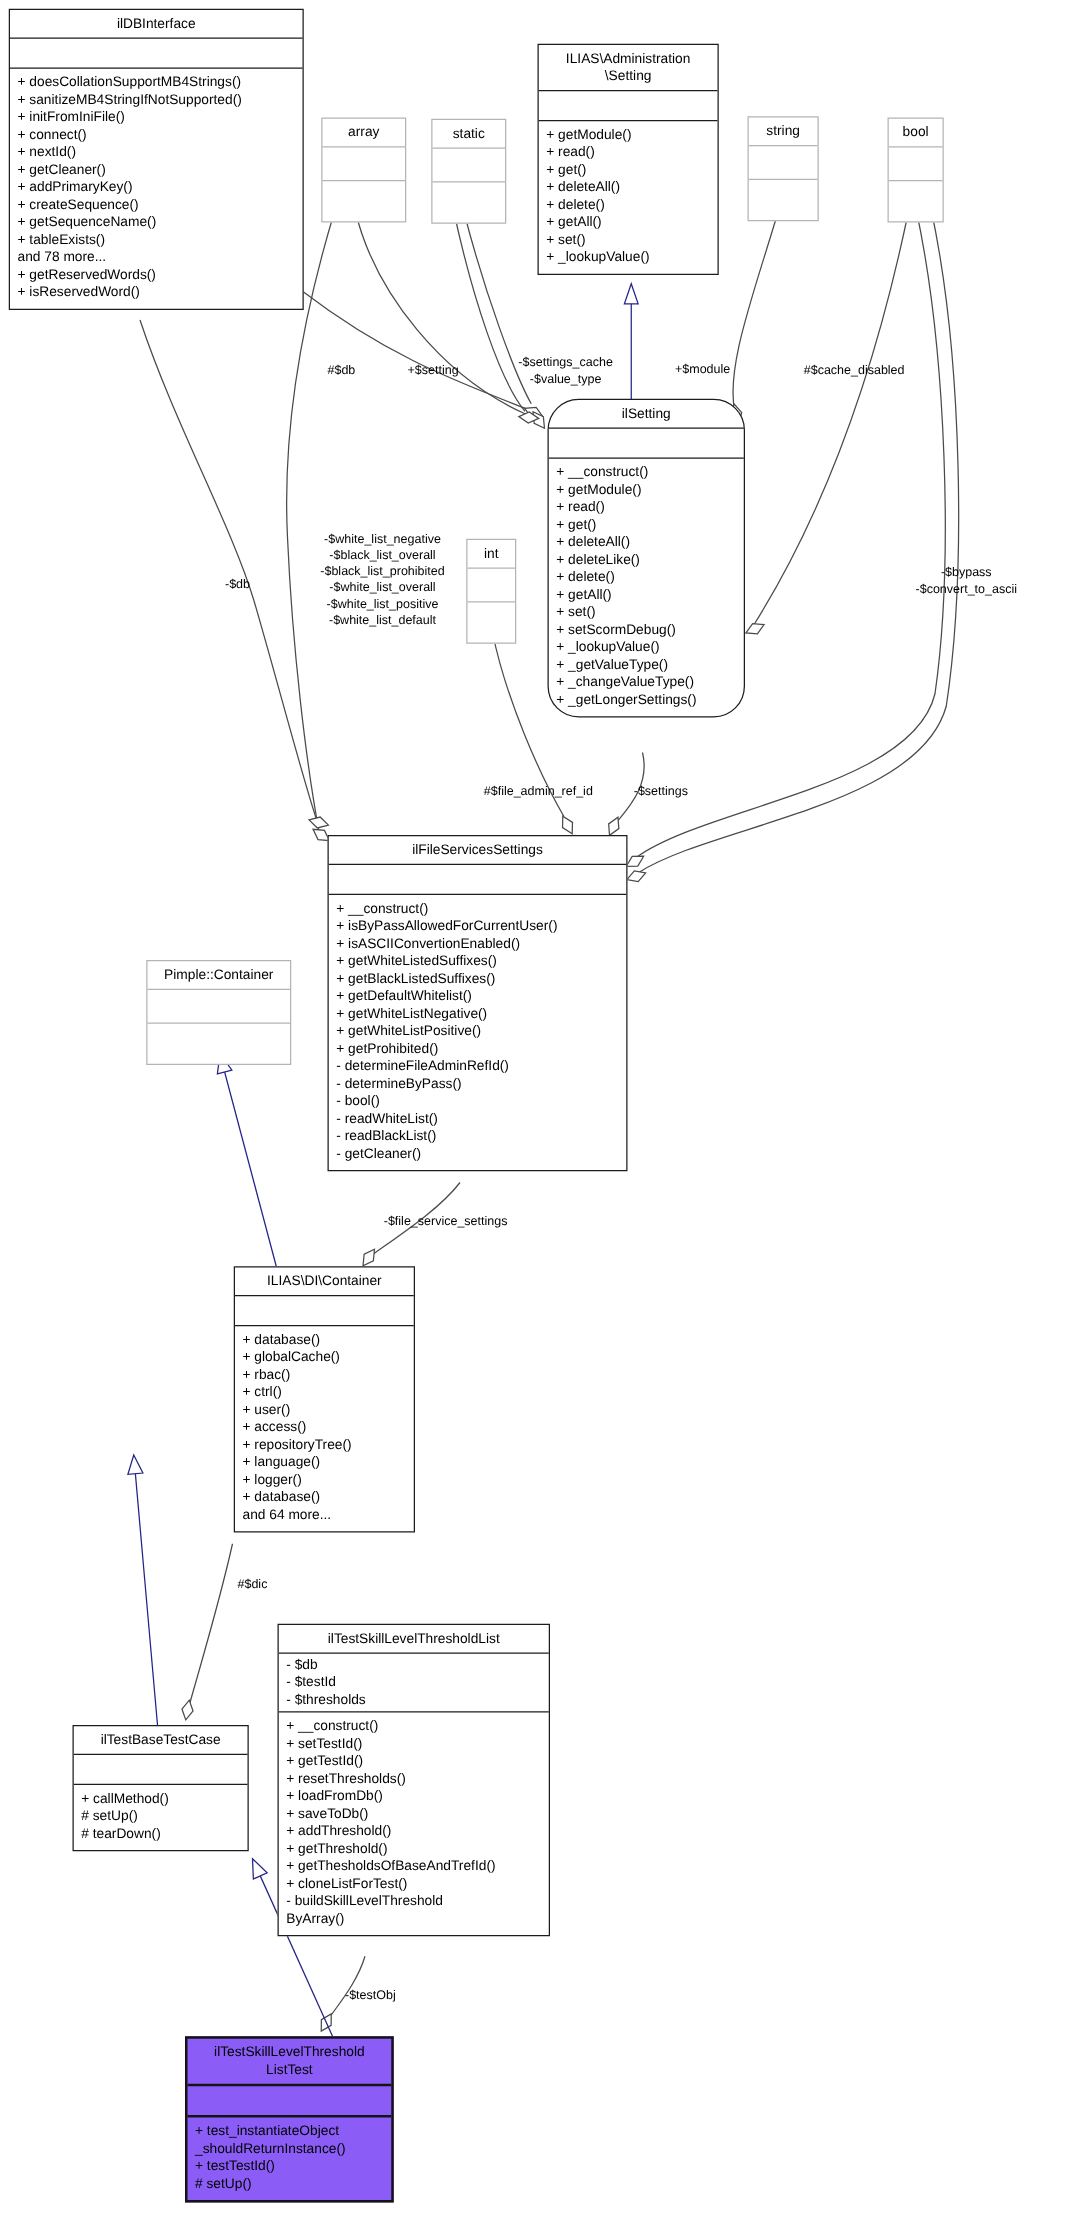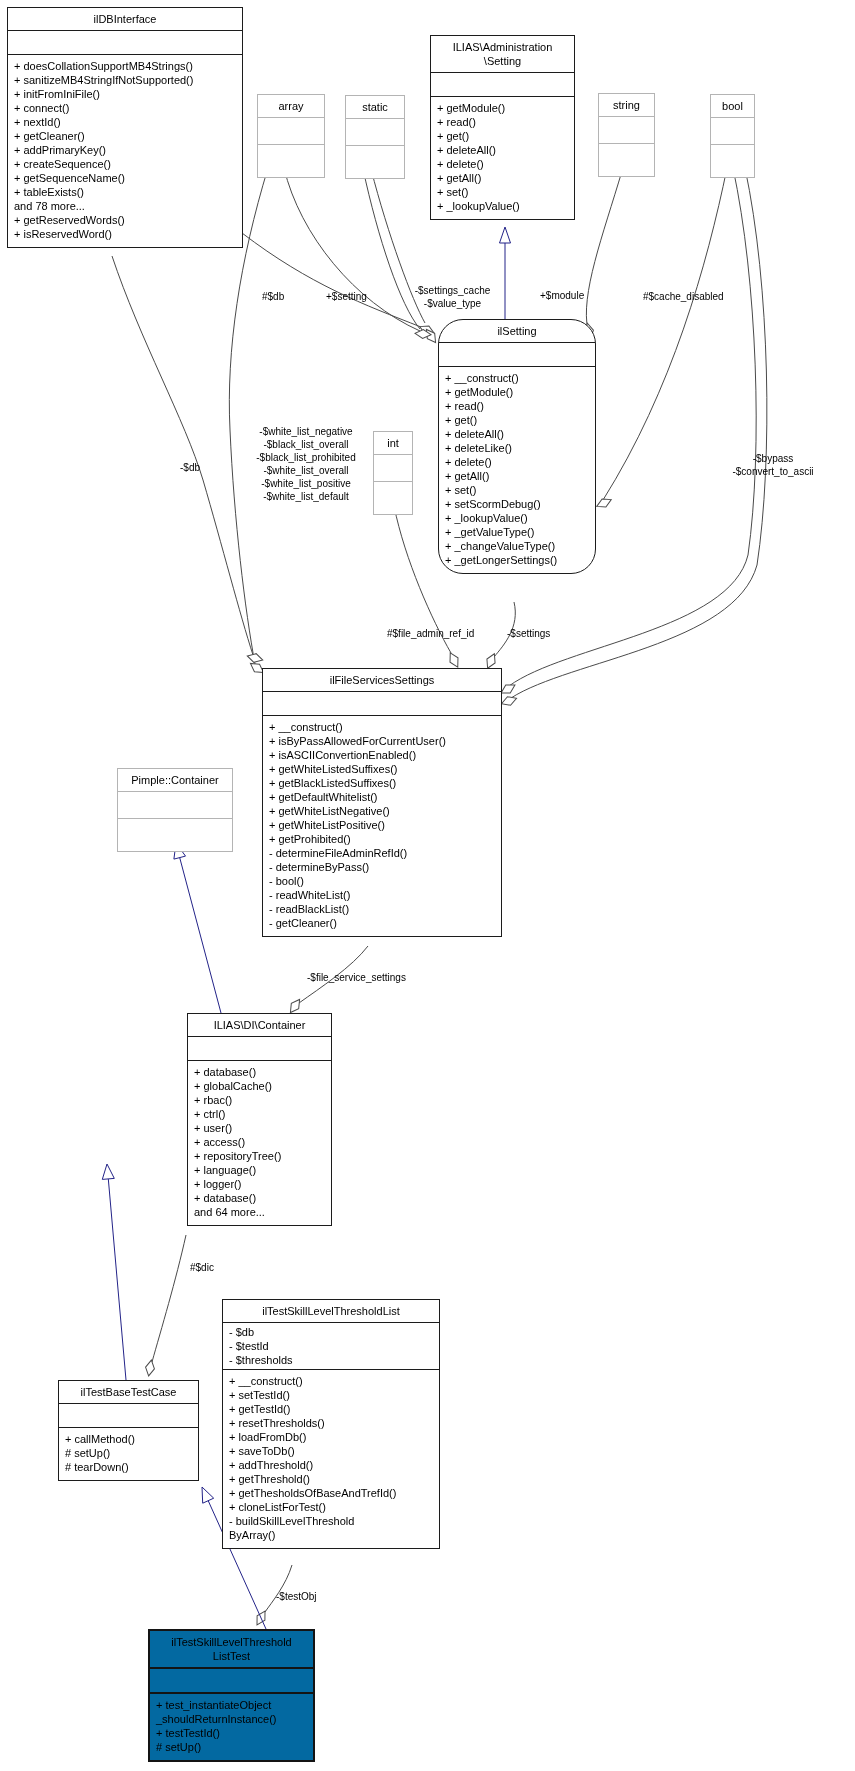--- a/index.html
+++ b/index.html
@@ -9,21 +9,21 @@
   .uml-box{position:absolute;background:#ffffff;border:1px solid #1c1c1c;color:#000;
            font-size:11px;line-height:14px;box-sizing:border-box;}
   .uml-title{text-align:center;padding:4px 3px;border-bottom:1px solid #1c1c1c;}
   .uml-attrs{min-height:19px;padding:2px 6px;border-bottom:1px solid #1c1c1c;}
   .uml-methods{padding:4px 6px 6px 6px;min-height:10px;}
   .m-line{white-space:nowrap;}
   .external{border-color:#b4b4b4;}
   .external .uml-title,.external .uml-attrs{border-color:#b4b4b4;}
   .external .uml-attrs{min-height:22px;}
   .external .uml-methods{min-height:22px;}
-  .highlight{background:#0369a1;border:2px solid #141414;}
+  .highlight{background:#8b5cf6;border:2px solid #141414;}
   .highlight .uml-title,.highlight .uml-attrs{border-color:#141414;border-bottom-width:2px;}
   .edge-label{position:absolute;font-size:10px;line-height:13px;color:#000;white-space:nowrap;}
   .lbl-center{text-align:center;white-space:normal;}
   .agg{stroke:#4a4a4a;fill:none;stroke-width:1;}
   .diam{fill:#ffffff;stroke:#4a4a4a;stroke-width:1;}
   .inh{stroke:#232388;fill:none;stroke-width:1;}
   .tri{fill:#ffffff;stroke:#232388;stroke-width:1;}
 </style>
 </head>
 <body>

